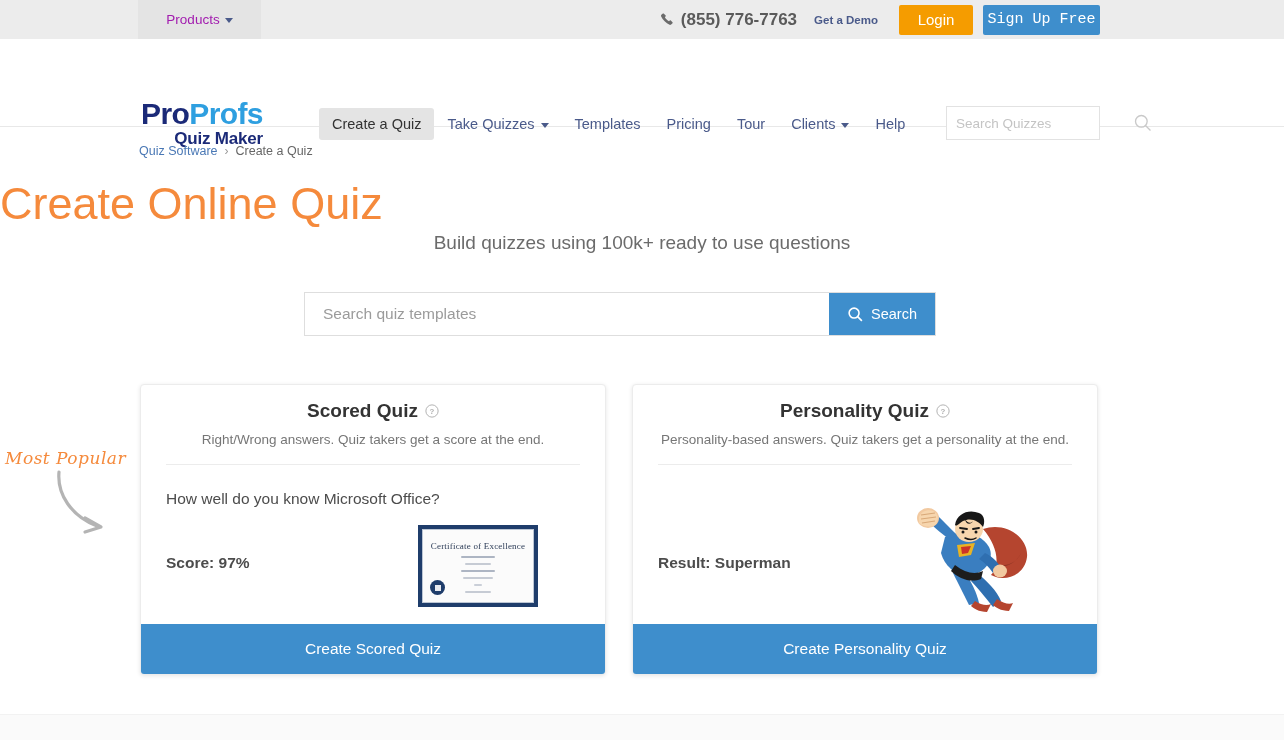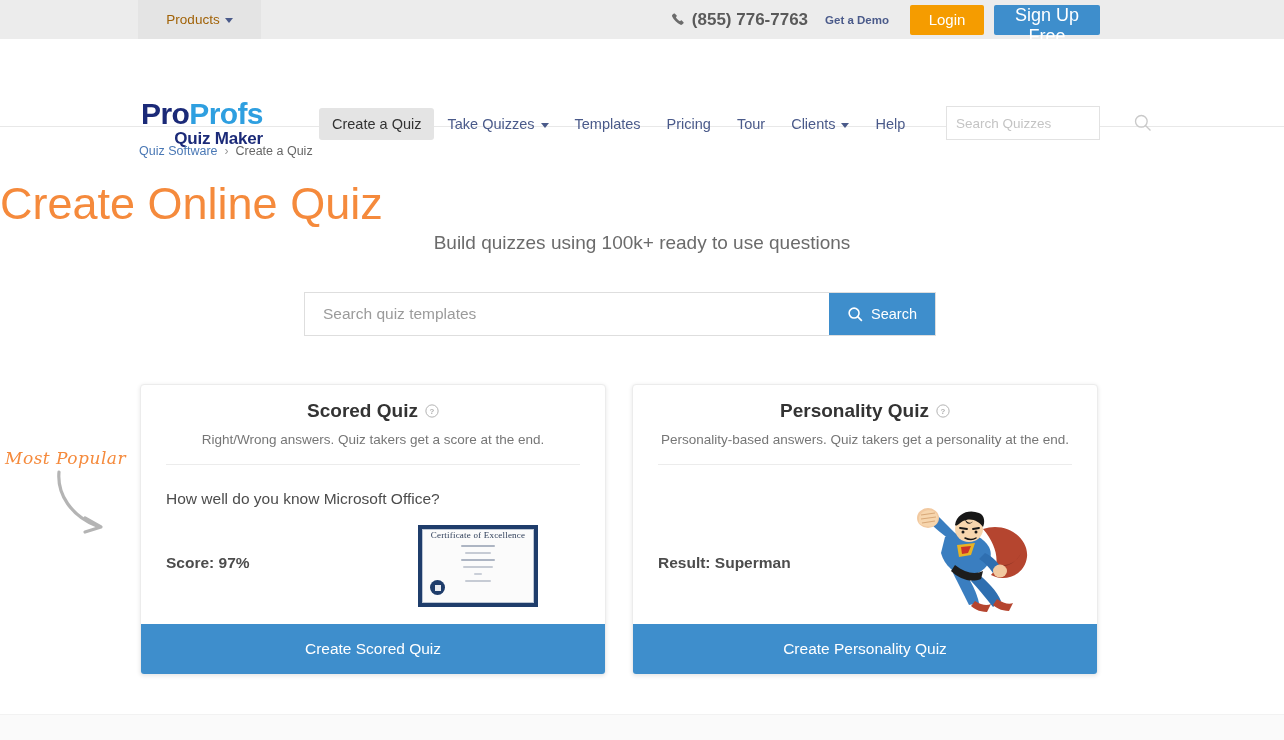--- a/index.html
+++ b/index.html
@@ -19,21 +19,21 @@
     align-items: center;
   }
   .topbar-products {
     position: absolute;
     left: 138px; top: 0;
     width: 123px; height: 39px;
     background: #e4e4e4;
     display: flex; align-items: center; justify-content: center;
     gap: 5px;
     font-size: 13.5px;
-    color: #a16207;
+    color: #a21caf;
     cursor: pointer;
   }
   .caret-down {
     display: inline-block;
     width: 0; height: 0;
     border-left: 4px solid transparent;
     border-right: 4px solid transparent;
     border-top: 5px solid #4a5a8a;
     position: relative; top: 1px;
   }
@@ -57,26 +57,26 @@
     margin-left: 21px;
     width: 74px; height: 30px;
     background: #f59c00;
     color: #fff; font-size: 15px;
     border: none; border-radius: 2px;
     cursor: pointer;
     font-family: "Liberation Sans", sans-serif;
   }
   .btn-signup {
     margin-left: 10px;
-    width: 106px; height: 30px;
+    width: 117px; height: 30px;
     background: #3e8ecc;
-    color: #fff; font-size: 18px;
+    color: #fff; font-size: 15px;
     border: none; border-radius: 2px;
     cursor: pointer;
-    font-family: Liberation Sans, sans-serif;
+    font-family: Liberation Mono, monospace;
   }
 
   
   .navbar {
     position: relative;
     height: 88px;
     background: #fff;
     border-bottom: 1px solid #e8e8e8;
   }
   .logo {
@@ -255,20 +255,21 @@
     width: 120px; height: 82px;
     background: #1f3d6b;
     padding: 4px;
   }
   .cert-inner {
     width: 100%; height: 100%;
     background: #fbfbfb;
     border: 1px solid #bcc6d4;
     position: relative;
     display: flex; flex-direction: column; align-items: center;
+    padding-top: 11px;
   }
   .cert-title {
     font-family: "Liberation Serif", serif;
     font-size: 9px;
     color: #2a3a55;
     letter-spacing: 0.2px;
   }
   .cert-line {
     background: #9aa4b5;
     height: 2px;

